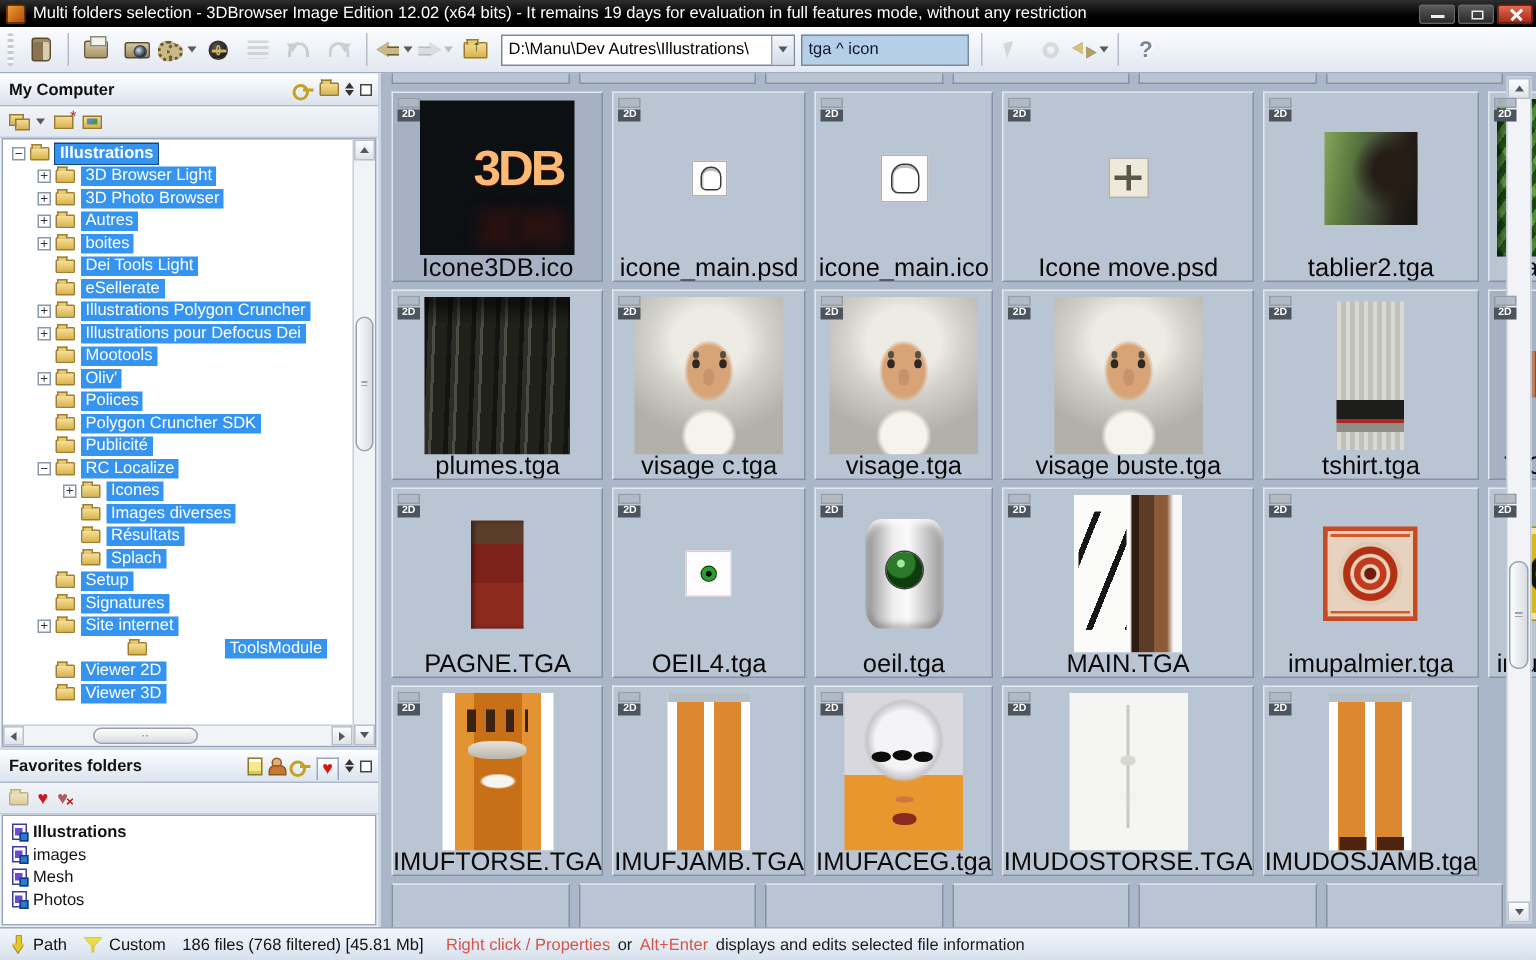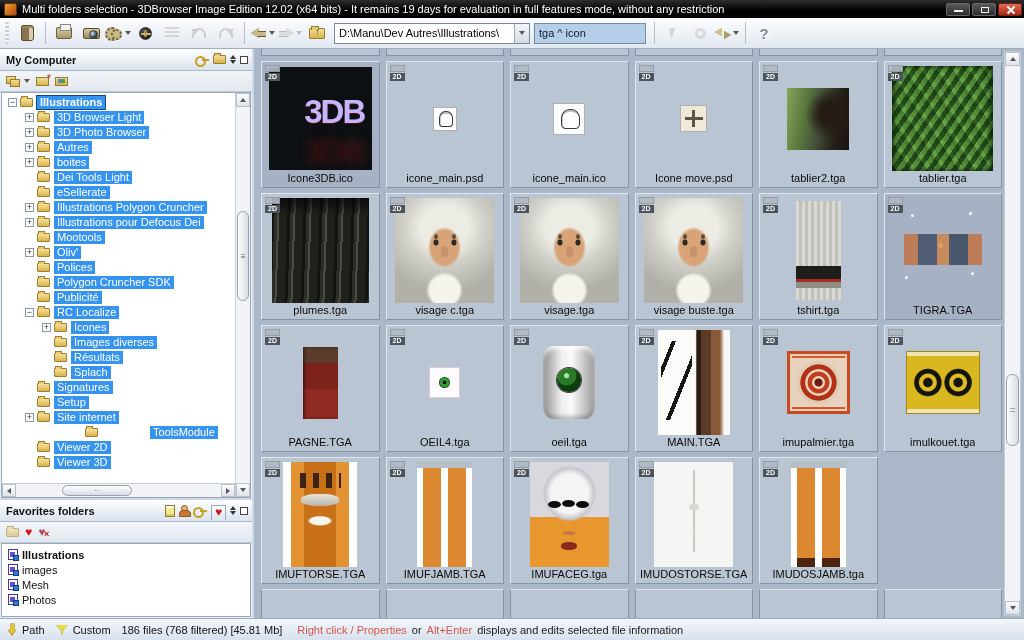--- a/index.html
+++ b/index.html
@@ -150,26 +150,26 @@
   .sliver-row.bottom { flex:1; min-height:6px; }
   .sliver { background:#bac5d3; border:1px solid #8492a2; border-top:none; }
   .sliver-row.bottom .sliver { border-top:1px solid #e0e7ef; border-bottom:none; }
   .thumbs { display:grid; grid-template-columns:repeat(6,1fr); gap:5px 6px; margin:5px 0; flex:0 0 auto; }
   .cell { height:127px; background:#bac5d3; border:1px solid; border-color:#e0e7ef #8492a2 #8492a2 #e0e7ef; position:relative; display:flex; flex-direction:column; align-items:center; }
   .cell.selcell { background:#a6b2c3; }
   .badges { position:absolute; top:3px; left:3px; display:flex; flex-direction:column; gap:1px; z-index:2; }
   .chip1 { width:15px; height:7px; background:rgba(176,184,194,.92); box-shadow:inset 0 0 0 1px rgba(120,130,142,.5); }
   .chip2 { min-width:13px; padding:0 1px; height:8px; background:#4c545e; color:#fff; font-size:7px; font-weight:bold; line-height:8px; text-align:center; }
   .thumbwrap { flex:1; width:100%; display:flex; align-items:center; justify-content:center; overflow:hidden; padding:4px 4px 0; }
-  .fname { height:16px; line-height:15px; font-size:11px; color:#0a0a0a; white-space:nowrap; overflow:hidden; max-width:100%; }
+  .fname { height:16px; line-height:15px; font-size:17px; color:#0a0a0a; white-space:nowrap; overflow:hidden; max-width:100%; }
 
   
   .thumb { position:relative; flex:0 0 auto; }
   .t-3db { width:103px; height:103px; background:#0c1013; display:flex; align-items:center; justify-content:center; }
-  .t-3db .ttx { color:#c4b5fd; font-weight:bold; font-size:33px; letter-spacing:-2px; margin-top:-14px; text-shadow:0 1px 0 #5a0c06, 0 40px 10px rgba(150,25,15,.4); font-family:"Liberation Sans",sans-serif;margin-left:28px; }
+  .t-3db .ttx { color:#fdba74; font-weight:bold; font-size:33px; letter-spacing:-2px; margin-top:-14px; text-shadow:0 1px 0 #5a0c06, 0 40px 10px rgba(150,25,15,.4); font-family:"Liberation Sans",sans-serif;margin-left:28px; }
   .t-hand-sm, .t-hand-lg, .t-move { background:#fdfdfd; border:1px solid #b0b0b0; position:relative; }
   .t-hand-sm { width:24px; height:24px; }
   .t-hand-lg { width:32px; height:32px; }
   .t-hand-sm::before, .t-hand-lg::before { content:""; position:absolute; left:22%; top:18%; width:56%; height:62%; background:#fff; border:1px solid #3a3a3a; border-radius:45% 45% 25% 25%; box-shadow:inset 0 4px 0 -2px rgba(0,0,0,.25), inset 2px 0 0 -1px rgba(0,0,0,.2); }
   .t-move { width:27px; height:27px; background:#efe9da; }
   .t-move::before { content:""; position:absolute; left:50%; top:15%; width:3px; height:70%; margin-left:-1.5px; background:#5c5648; }
   .t-move::after { content:""; position:absolute; top:50%; left:15%; height:3px; width:70%; margin-top:-1.5px; background:#5c5648; }
   .t-tablier2 { width:62px; height:62px; background:radial-gradient(circle at 72% 42%, #241c15 0 20%, rgba(36,28,21,0) 46%), linear-gradient(100deg,#86a55c 0%,#5c7a3e 28%,#46543a 50%,#241e18 78%, #181410 100%); filter:blur(.4px); }
   .t-tablier { width:101px; height:105px; background:repeating-linear-gradient(-55deg, rgba(15,45,10,.55) 0 5px, rgba(130,190,90,.35) 5px 10px), repeating-linear-gradient(55deg, #2c5a20 0 4px, #55923a 4px 8px, #3a6f27 8px 13px); box-shadow:inset 3px 0 4px rgba(0,20,0,.6), inset -3px 0 4px rgba(0,20,0,.6); }
   .t-plumes { width:97px; height:105px; background:linear-gradient(rgba(0,0,0,.55) 0 4%, rgba(0,0,0,0) 18%), repeating-linear-gradient(92deg, #131311 0 3px, #2d2d27 3px 6px, #4c4c42 6px 8px, #21211c 8px 16px); }
@@ -423,26 +423,26 @@
           <span class="tlabel sel">Résultats</span>
         </div>
                 <div class="trow" style="padding-left: 40px;">
           <span class="expander hidden"></span>
           <span class="tfolder"></span>
           <span class="tlabel sel">Splach</span>
         </div>
                 <div class="trow" style="padding-left: 23px;">
           <span class="expander hidden"></span>
           <span class="tfolder"></span>
+          <span class="tlabel sel">Setup</span>
+        </div>
+                <div class="trow" style="padding-left: 23px;">
+          <span class="expander hidden"></span>
+          <span class="tfolder"></span>
           <span class="tlabel sel">Signatures</span>
-        </div>
-                <div class="trow" style="padding-left: 23px;">
-          <span class="expander hidden"></span>
-          <span class="tfolder"></span>
-          <span class="tlabel sel">Setup</span>
         </div>
                 <div class="trow" style="padding-left: 23px;">
           <span class="expander">+</span>
           <span class="tfolder"></span>
           <span class="tlabel sel">Site internet</span>
         </div>
                 <div class="trow" style="padding-left: 23px; gap: 48px;">
           <span class="expander hidden"></span>
           <span class="tfolder"></span>
           <span class="tlabel sel">ToolsModule</span>

